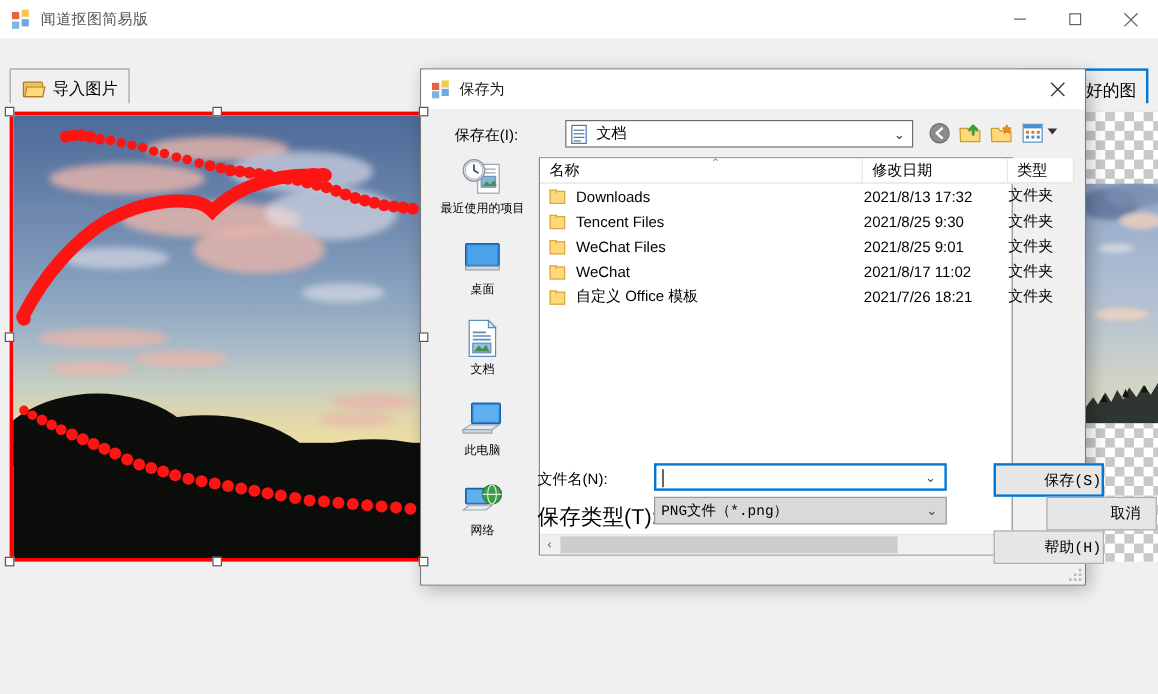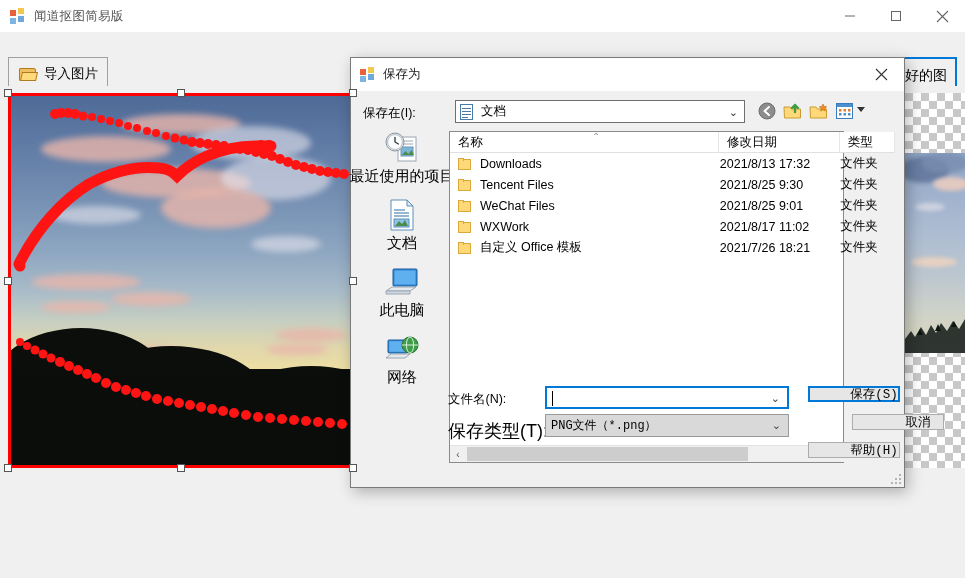--- a/index.html
+++ b/index.html
@@ -238,21 +238,21 @@
     display:flex; align-items:center; justify-content:center; color:#333;
   }
 
   #dlg-body {
     position:absolute; left:0; top:33px; width:553px; height:396px;
     background:#f0f0f0;
   }
 
   
   #lookin-row {
-    position:absolute; left:0; top:6px; width:571px; height:32px;
+    position:absolute; left:16px; top:6px; width:571px; height:32px;
   }
   #lookin-label {
     position:absolute; left:12px; top:8px;
     font-size:12.5px;
     font-family: "Liberation Sans","DejaVu Sans",sans-serif;
   }
   #lookin-combo {
     position:absolute; left:104px; top:3px;
     width:290px; height:23px;
     background:#ffffff; border:1px solid #6e6e6e;
@@ -348,21 +348,21 @@
   
   #places {
     position:absolute; left:6px; top:40px; width:90px; height:332px;
   }
   .place {
     width:90px; height:66px;
     display:flex; flex-direction:column; align-items:center; justify-content:flex-start;
     margin-bottom:1px;
   }
   .place-ico { height:34px; display:flex; align-items:center; justify-content:center; }
-  .place-label { font-size:15px; margin-top:2px; white-space:nowrap; }
+  .place-label { font-size:10px; margin-top:2px; white-space:nowrap; }
 
   
   #fname-label {
     position:absolute; left:448px; top:391px; font-size:12.5px;
   }
   #ftype-label {
     position:absolute; left:448px; top:419px; font-size:18px;
   }
   .dlg-label-abs { position:absolute; font-size:12.5px; }
   #fname-combo {
@@ -383,21 +383,21 @@
     display:flex; align-items:center;
   }
   #ftype-value {
     margin-left:5px; font-size:12px;
     font-family:"Liberation Mono","DejaVu Sans Mono",monospace;
   }
   .combo-caret {
     position:absolute; right:7px; top:4px; color:#444; font-size:11px;
   }
   .dlg-btn {
-    position:absolute; left:808px; width:92px; height:16px;
+    position:absolute; left:828px; width:92px; height:28px;
     background:#e6e6e6; border:1px solid #adadad;
     display:flex; align-items:center; justify-content:center;
     font-size:12.5px;
     font-family:"Liberation Mono","DejaVu Sans Mono",monospace;
     padding-left:40px;
   }
   #btn-save   { top:386px; background:#e6e6e6; border:2px solid #0078d7; }
   #btn-cancel { top:414px;margin-left:44px; }
   #btn-help   { top:442px; }
 
@@ -679,20 +679,30 @@
             <rect x="16" y="15" width="12" height="9" fill="#7fb6d8" stroke="#6b94b5"></rect>
             <path d="M17 23 l3.5 -4 l3 3 l3 -4 l2.5 5 z" fill="#4e8c4e"></path>
             <circle cx="10" cy="10" r="9" fill="#e9ecef" stroke="#8a949e"></circle>
             <circle cx="10" cy="10" r="7.4" fill="#fbfcfd" stroke="#b5bdc5"></circle>
             <path d="M10 5.5 V10 l3.4 2" fill="none" stroke="#333" stroke-width="1.3" stroke-linecap="round"></path>
           </svg>
         </span>
         <span class="place-label">最近使用的项目</span>
       </div>
 
+      <div class="place">
+        <span class="place-ico">
+          <svg width="34" height="28" viewBox="0 0 34 28">
+            <rect x="3" y="2" width="28" height="19" rx="1" fill="#2e86d8" stroke="#1e5f9e"></rect>
+            <rect x="4.5" y="3.5" width="25" height="16" fill="#4aa3ea"></rect>
+            <rect x="3" y="21" width="28" height="3" fill="#cfd8e0" stroke="#9aa6b2"></rect>
+          </svg>
+        </span>
+        <span class="place-label">桌面</span>
+      </div>
 
       <div class="place">
         <span class="place-ico">
           <svg width="28" height="32" viewBox="0 0 28 32">
             <path d="M3 1 h16 l6 6 v24 h-22 z" fill="#ffffff" stroke="#5d8fb8"></path>
             <path d="M19 1 v6 h6 z" fill="#dbe9f4" stroke="#5d8fb8"></path>
             <g stroke="#5d8fb8" stroke-width="1.3">
                 <line x1="6" y1="11" x2="17" y2="11"></line>
                 <line x1="6" y1="14" x2="21" y2="14"></line>
                 <line x1="6" y1="17" x2="21" y2="17"></line>
@@ -780,21 +790,21 @@
           </div>
           <div class="fl-date">2021/8/25 9:01</div>
           <div class="fl-type">文件夹</div>
         </div>
         <div class="fl-row">
           <div class="fl-name">
             <span class="folder-ico">
                 <i class="fb"></i>
                 <i class="ft"></i>
               </span>
-            <span>WXWork</span>
+            <span>WeChat</span>
           </div>
           <div class="fl-date">2021/8/17 11:02</div>
           <div class="fl-type">文件夹</div>
         </div>
         <div class="fl-row">
           <div class="fl-name">
             <span class="folder-ico">
                 <i class="fb"></i>
                 <i class="ft"></i>
               </span>

